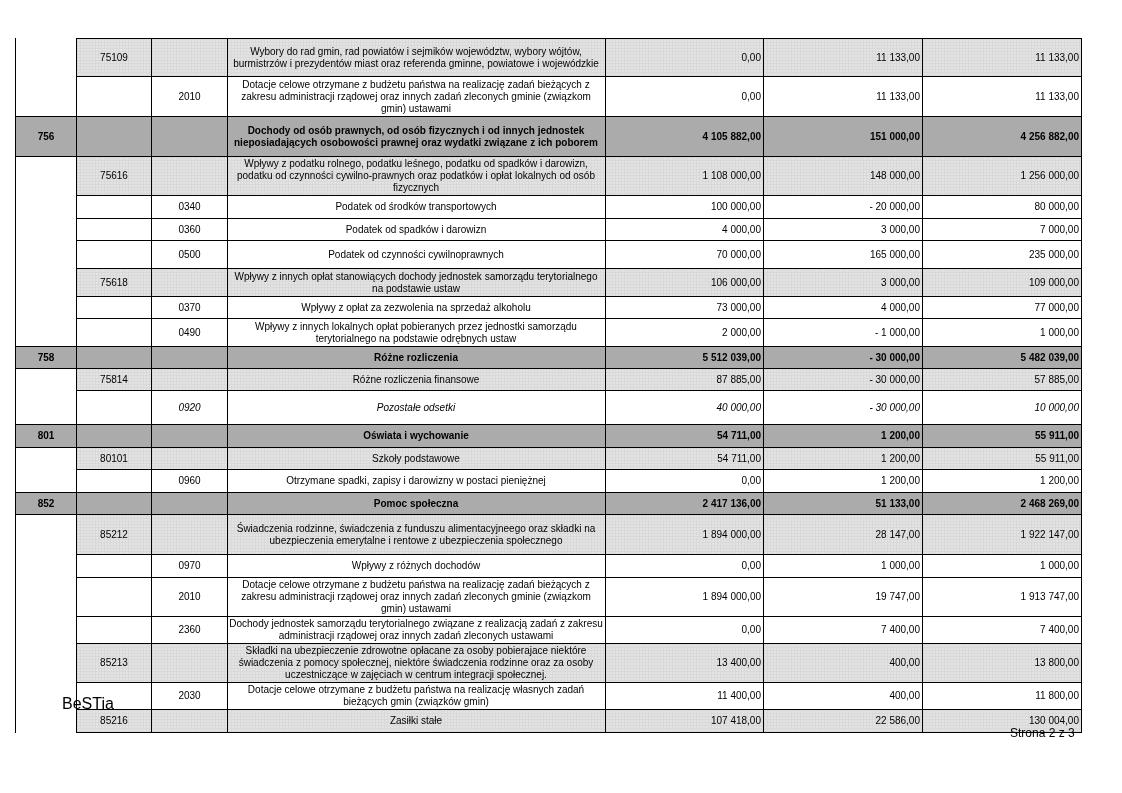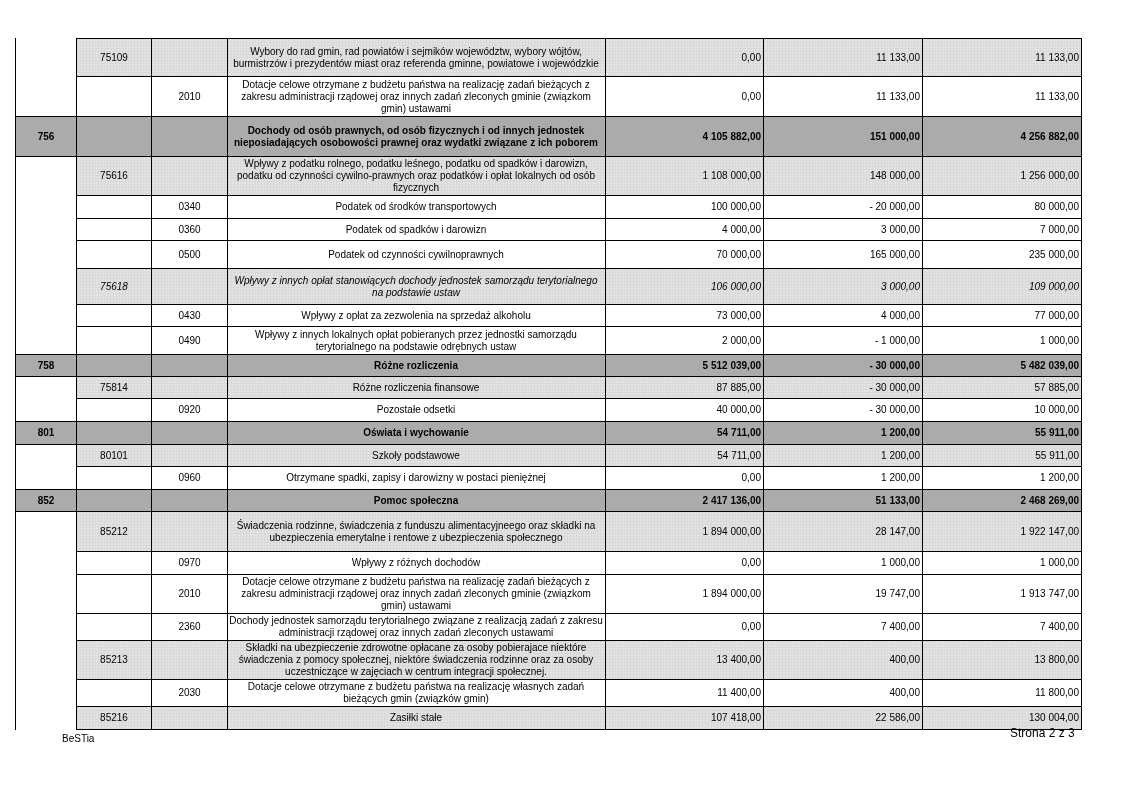--- a/index.html
+++ b/index.html
@@ -13,21 +13,21 @@
   table.budget td.desc { text-align: center; padding-left: 1px; }
   table.budget td.blank-first { border-top: none; border-bottom: none; border-left: 1px solid #000; background: #fff; }
   
   .dz { background-color: #c8c8c8;
         background-image: radial-gradient(#8a8a8a 0.6px, transparent 0.8px);
         background-size: 2px 2px; font-weight: bold; }
   .rz { background-color: #d9d9d9;
         background-image: radial-gradient(#ffffff 0.6px, transparent 0.8px);
         background-size: 3px 3px; }
   .pl { background: #ffffff; }
-  .footer-left { position: absolute; left: 62px; top: 733px; font-size: 10px; }
+  .footer-left { position: absolute; left: 62px; top: 695px; font-size: 16px; }
   .footer-right { position: absolute; left: 1010px; top: 726px; font-size: 12px; }
 </style>
 </head>
 <body>
 
 <div class="left-line"></div>
 
 <table class="budget">
   <colgroup>
     <col style="width:61px">
@@ -95,33 +95,33 @@
       </tr>
       <tr style="height: 28px;">
         <td class="code blank-first"></td>
         <td class="code pl"></td>
         <td class="code pl">0500</td>
         <td class="desc pl">Podatek od czynności cywilnoprawnych</td>
         <td class="num pl">70 000,00</td>
         <td class="num pl">165 000,00</td>
         <td class="num pl">235 000,00</td>
       </tr>
-      <tr style="height: 36px; font-style: italic;">
+      <tr style="height: 28px;">
         <td class="code blank-first"></td>
         <td class="code rz">75618</td>
         <td class="code rz"></td>
         <td class="desc rz">Wpływy z innych opłat stanowiących dochody jednostek samorządu terytorialnego na podstawie ustaw</td>
         <td class="num rz">106 000,00</td>
         <td class="num rz">3 000,00</td>
         <td class="num rz">109 000,00</td>
       </tr>
       <tr style="height: 22px;">
         <td class="code blank-first"></td>
         <td class="code pl"></td>
-        <td class="code pl">0430</td>
+        <td class="code pl">0370</td>
         <td class="desc pl">Wpływy z opłat za zezwolenia na sprzedaż alkoholu</td>
         <td class="num pl">73 000,00</td>
         <td class="num pl">4 000,00</td>
         <td class="num pl">77 000,00</td>
       </tr>
       <tr style="height: 28px;">
         <td class="code blank-first"></td>
         <td class="code pl"></td>
         <td class="code pl">0490</td>
         <td class="desc pl">Wpływy z innych lokalnych opłat pobieranych przez jednostki samorządu terytorialnego na podstawie odrębnych ustaw</td>
@@ -140,21 +140,21 @@
       </tr>
       <tr style="height: 22px;">
         <td class="code blank-first"></td>
         <td class="code rz">75814</td>
         <td class="code rz"></td>
         <td class="desc rz">Różne rozliczenia finansowe</td>
         <td class="num rz">87 885,00</td>
         <td class="num rz">- 30 000,00</td>
         <td class="num rz">57 885,00</td>
       </tr>
-      <tr style="height: 23px;">
+      <tr style="height: 34px; font-style: italic;">
         <td class="code blank-first"></td>
         <td class="code pl"></td>
         <td class="code pl">0920</td>
         <td class="desc pl">Pozostałe odsetki</td>
         <td class="num pl">40 000,00</td>
         <td class="num pl">- 30 000,00</td>
         <td class="num pl">10 000,00</td>
       </tr>
       <tr style="height: 23px; padding-left: 8px;">
         <td class="code dz">801</td>

